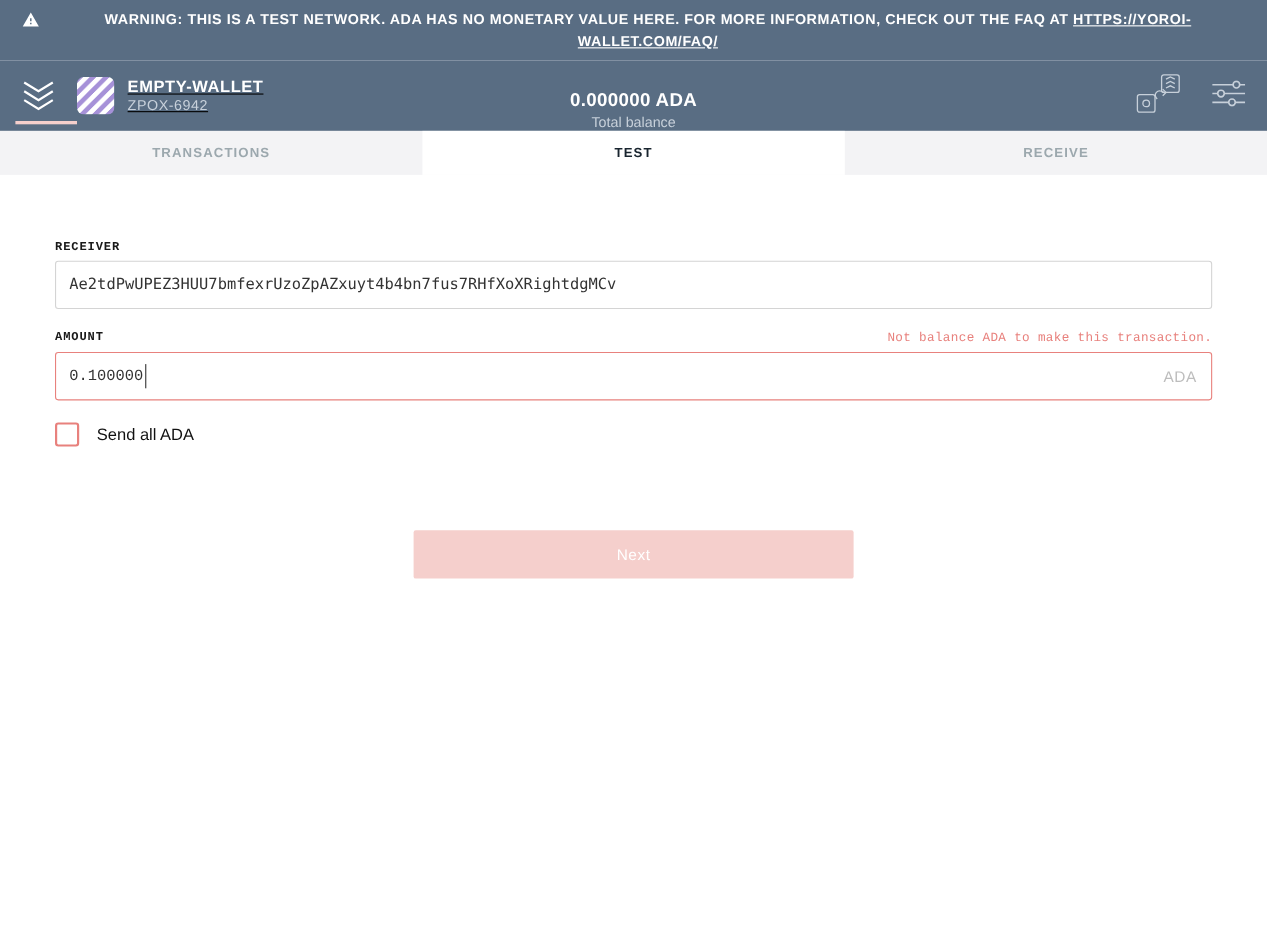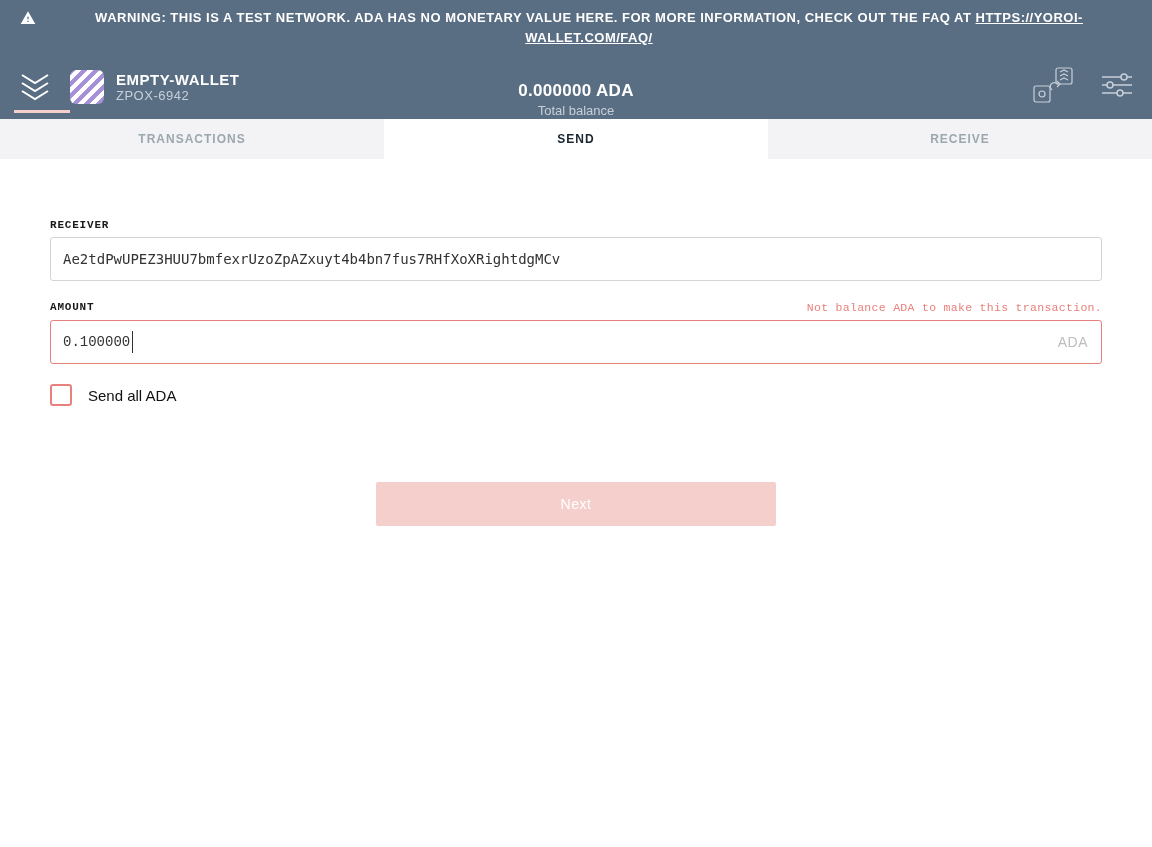--- a/index.html
+++ b/index.html
@@ -37,21 +37,21 @@
     }
     .logo-area::after {
       content: '';
       position: absolute;
       bottom: -10px;
       left: 14px;
       width: 56px;
       height: 3px;
       background: #f5cfcc;
     }
-    .wallet-info { display: flex; align-items: center; gap: 12px; }
+    .wallet-info { display: flex; align-items: center; gap: 12px; text-decoration: underline; }
     .wallet-avatar {
       width: 34px; height: 34px;
       border-radius: 6px;
       background: linear-gradient(135deg, #a691d8 25%, #fff 25%, #fff 50%, #a691d8 50%, #a691d8 75%, #fff 75%);
       background-size: 12px 12px;
     }
     .wallet-text .name { color: #fff; font-weight: 700; font-size: 15px; letter-spacing: 0.5px; }
     .wallet-text .id { color: #c7d0da; font-size: 13px; letter-spacing: 0.5px; }
     
     .balance-block {
@@ -223,21 +223,21 @@
           <circle cx="8" cy="12" r="3" fill="#596d83"></circle>
         <line x1="0" y1="20" x2="30" y2="20"></line>
           <circle cx="18" cy="20" r="3" fill="#596d83"></circle>
       </svg>
     </span>
   </div>
 </div>
 
 <div class="tabs">
   <div class="tab">TRANSACTIONS</div>
-  <div class="tab active">SEND</div>
+  <div class="tab active">TEST</div>
   <div class="tab">RECEIVE</div>
 </div>
 
 <div class="content">
   <div class="form-card">
 
     <div class="form-group">
       <div class="label-row">
         <label class="form-label">RECEIVER</label>
       </div>

